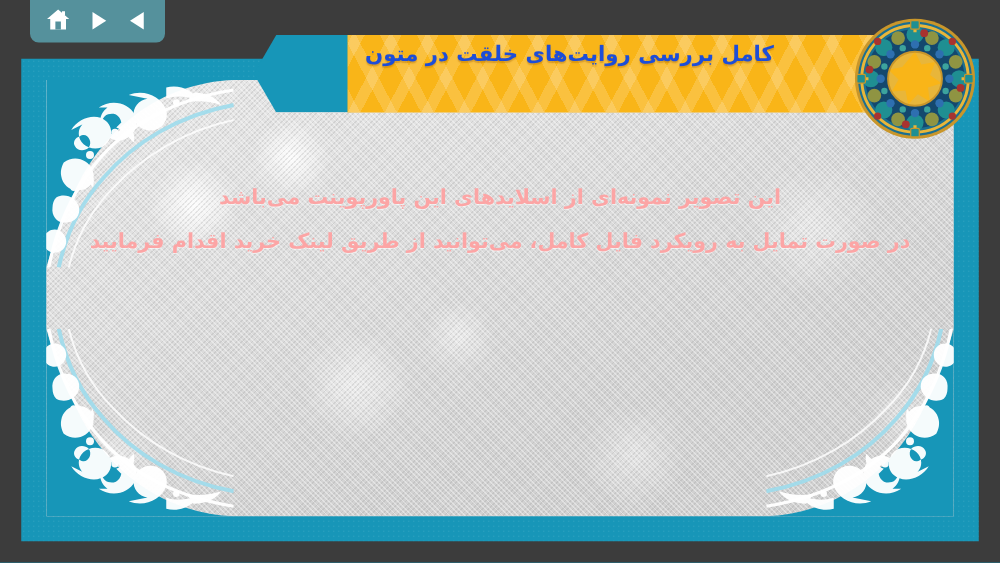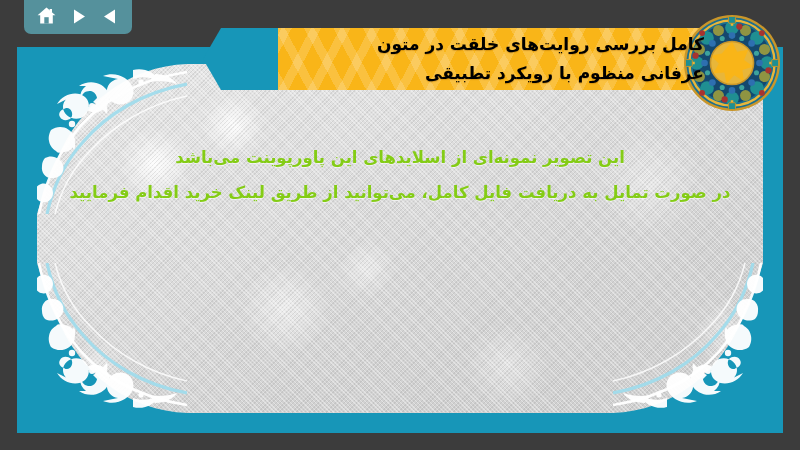--- a/index.html
+++ b/index.html
@@ -67,23 +67,23 @@
   }
   .banner::before{
     content:"";position:absolute;inset:0;
     background-image:
       repeating-linear-gradient(62deg, rgba(255,255,255,.17) 0 9px, rgba(255,255,255,0) 9px 26px),
       repeating-linear-gradient(-62deg, rgba(255,255,255,.17) 0 9px, rgba(255,255,255,0) 9px 26px);
     pointer-events:none;
   }
   .banner-title{
     position:relative;z-index:2;
-    color:#000000;
+    color:#1d4ed8;
     font-size:17px;line-height:29px;
-    text-align:right;
+    text-align:left;
     padding:2px 26px 0 14px;
     font-weight:600;
     text-shadow:0 1px 1px rgba(160,95,0,.35);
     white-space:nowrap;
     direction:rtl;
   }
   .banner-title .ln{display:block;}
 
   
   .pennant{
@@ -117,21 +117,21 @@
 
   
   .body-text{
     position:absolute;left:37px;top:64px;width:726px;
     padding:76px 14px 0 14px;
     box-sizing:border-box;
     direction:rtl;text-align:center;
     z-index:3;
   }
   .body-line{
-    color:#84cc16;
+    color:#fca5a5;
     font-size:16.5px;
     line-height:35px;
     font-weight:600;
     white-space:nowrap;
     text-shadow:0 1px 0 rgba(255,255,255,.55);
   }
 </style>
 </head>
 <body>
 
@@ -218,28 +218,27 @@
         <circle cx="13" cy="110" r="2.4"></circle>
         <path d="M118 10 c10 0 18 4 22 10 -9-3-19-4-28-2 z"></path>
         <path d="M60 34 c8 2 12 9 10 16 -5-5-9-10-14-12 z"></path>
         <path d="M30 70 c7 3 10 10 7 16 -3-6-7-11-12-13 z"></path>
       </g>
     </svg>
   </div>
 
   <div class="body-text">
     <div class="body-line">این تصویر نمونه‌ای از اسلایدهای این پاورپوینت می‌باشد</div>
-    <div class="body-line">در صورت تمایل به دریافت فایل کامل، می‌توانید از طریق لینک خرید اقدام فرمایید</div>
+    <div class="body-line">در صورت تمایل به رویکرد فایل کامل، می‌توانید از طریق لینک خرید اقدام فرمایید</div>
   </div>
 
   <div class="pennant"></div>
   <div class="banner">
     <div class="banner-title">
       <span class="ln">کامل بررسی روایت‌های خلقت در متون</span>
-      <span class="ln">عرفانی منظوم با رویکرد تطبیقی</span>
     </div>
   </div>
 
   <div class="medallion">
     <svg viewBox="0 0 100 100" xmlns="http://www.w3.org/2000/svg">
       <circle cx="50" cy="50" r="49" fill="#c9962a"></circle>
       <circle cx="50" cy="50" r="46.5" fill="#1b6f91"></circle>
       <circle cx="50" cy="50" r="43.5" fill="none" stroke="#e8b63a" stroke-width="2.4"></circle>
       <circle cx="50" cy="50" r="40.5" fill="#14486e"></circle>
       <g>

